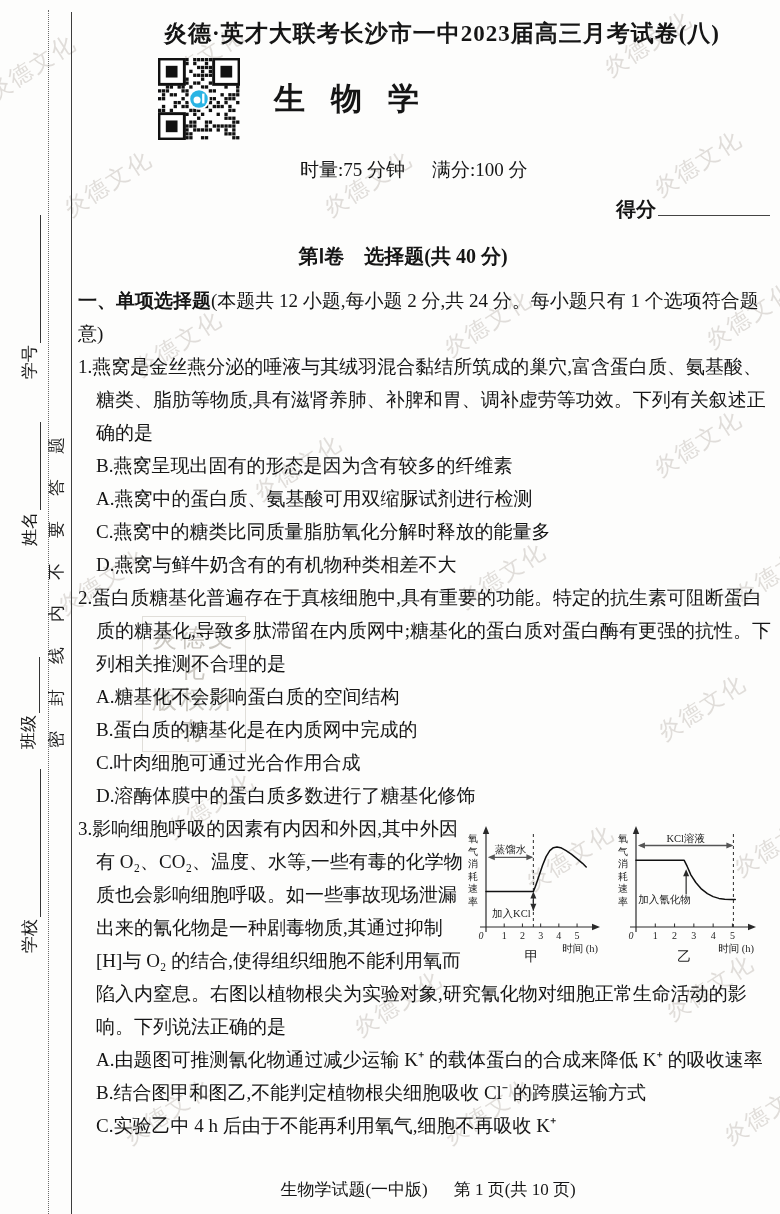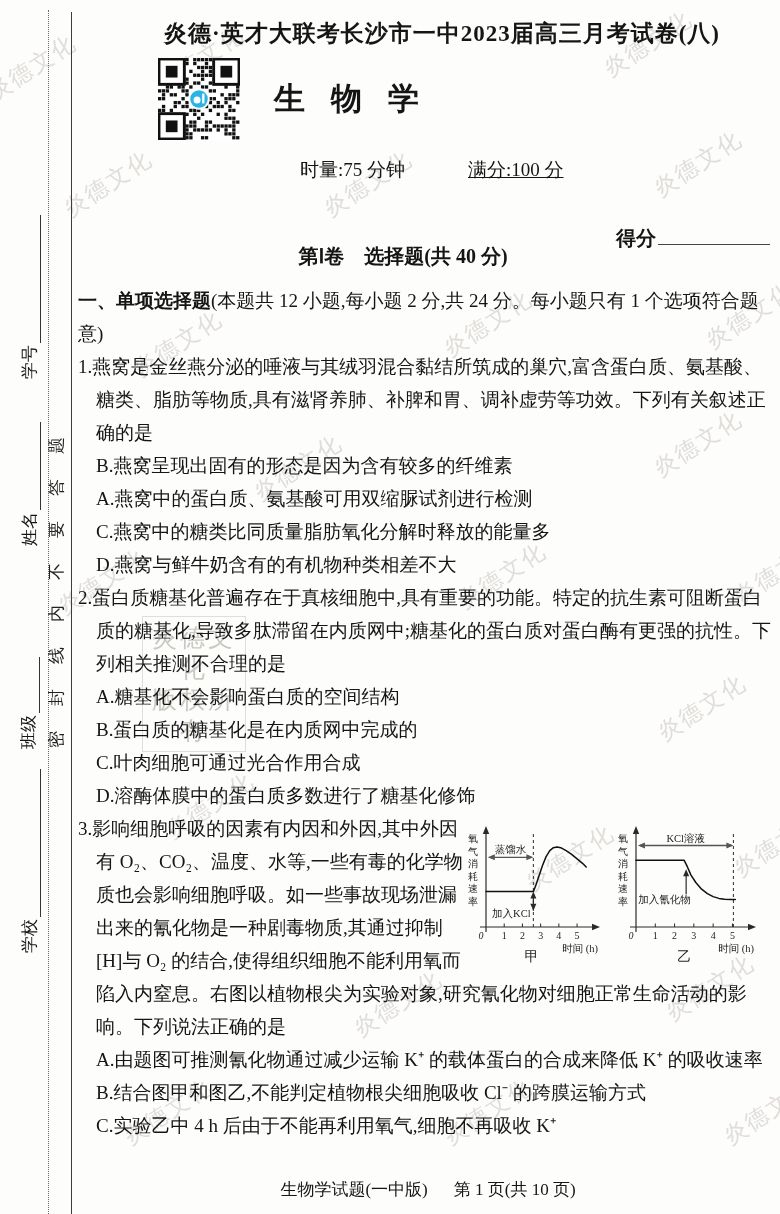--- a/index.html
+++ b/index.html
@@ -20,22 +20,22 @@
       transform:rotate(-90deg);z-index:2;display:flex;align-items:flex-end;}
   .vlabel .blank-line{display:inline-block;height:1px;background:#333;margin-left:2px;vertical-align:baseline;}
   .seal{position:absolute;height:22px;line-height:22px;font-size:17px;white-space:nowrap;
       transform:rotate(-90deg);letter-spacing:25px;color:#222;z-index:2;}
   
   .exam-title{position:absolute;left:112px;top:18px;width:660px;text-align:center;
       font-size:23px;font-weight:bold;letter-spacing:1px;z-index:2;}
   .qr{position:absolute;left:158px;top:58px;width:82px;height:82px;z-index:2;}
   .subject{position:absolute;left:274px;top:78px;font-size:31px;font-weight:bold;letter-spacing:26px;z-index:2;}
   .meta{position:absolute;top:157px;font-size:19px;z-index:2;}
-  .meta.m1{left:300px;} .meta.m2{left:468px;text-decoration:underline;}
-  .score{position:absolute;left:616px;top:196px;font-size:20px;font-weight:bold;z-index:2;margin-top:29px;}
+  .meta.m1{left:300px;} .meta.m2{left:432px;}
+  .score{position:absolute;left:616px;top:196px;font-size:20px;font-weight:bold;z-index:2;}
   .score .blank-line{display:inline-block;width:112px;height:1px;background:#444;vertical-align:baseline;margin-left:2px;}
   .part-title{position:absolute;left:78px;top:243px;width:650px;text-align:center;
       font-size:20px;font-weight:bold;z-index:2;}
   
   .content{position:absolute;left:78px;top:284px;width:700px;font-size:19px;line-height:33px;z-index:2;}
   .instr .lead{font-weight:bold;}
   .q{padding-left:18px;text-indent:-18px;}
   .opt{padding-left:18px;}
   .charts-float{float:right;width:308px;height:150px;margin:2px 0 2px 6px;}
   .charts-float svg{display:inline-block;vertical-align:top;}

